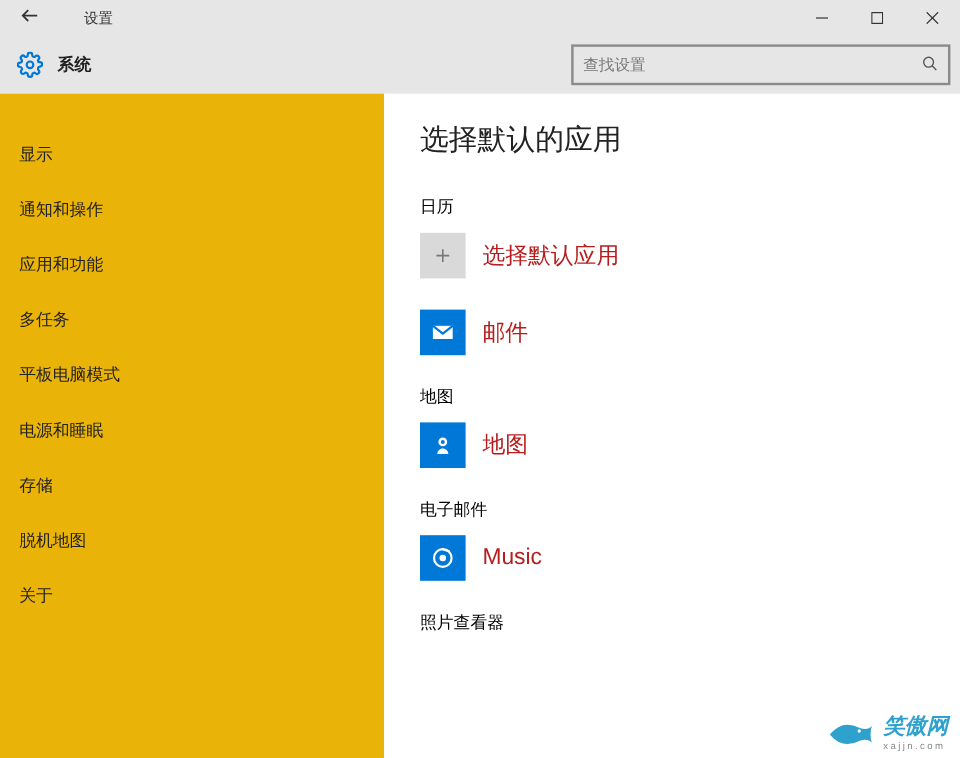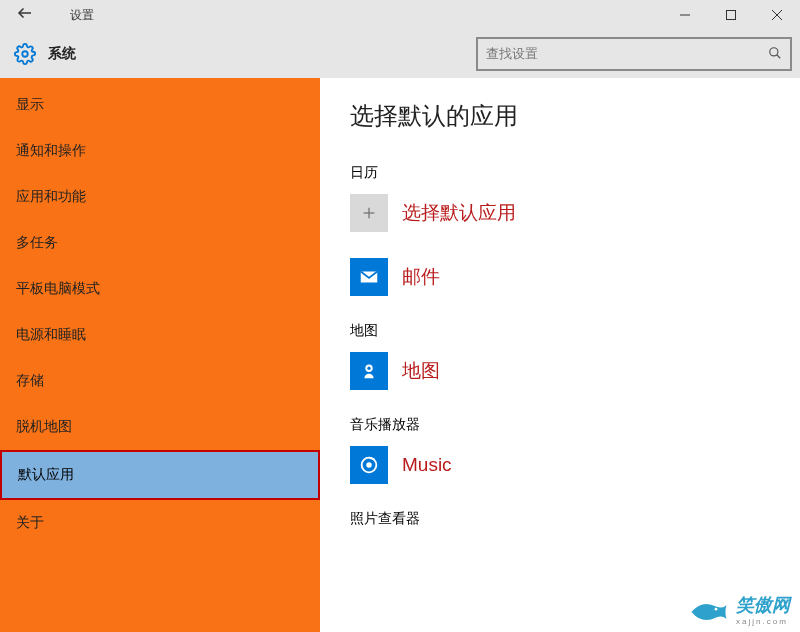--- a/index.html
+++ b/index.html
@@ -11,21 +11,21 @@
   .win-controls{display:flex;}
   .win-btn{width:46px;height:30px;display:flex;align-items:center;justify-content:center;font-size:12px;color:#333;}
   .win-btn svg{pointer-events:none;}
   .header{height:48px;background:#e6e6e6;display:flex;align-items:center;justify-content:space-between;padding:0 8px 0 14px;}
   .header-left{display:flex;align-items:center;gap:12px;}
   .gear svg{display:block;}
   .header-title{font-size:14px;font-weight:600;color:#222;}
   .search-box{width:296px;height:30px;border:2px solid #8a8a8a;display:flex;align-items:center;justify-content:space-between;padding:0 8px;color:#777;font-size:13px;background:#e6e6e6;}
   .search-icon{font-size:14px;color:#555;}
   .body{display:flex;height:554px;}
-  .sidebar{width:320px;background:#f97316;padding-top:4px;}
+  .sidebar{width:320px;background:#eab308;padding-top:28px;}
   .side-item{padding:14px 0 14px:16px;padding:14px 16px;font-size:14px;color:#222;}
   .side-item.selected{background:#7fb1de;position:relative;border:2px solid #c20000;color:#000;}
   .content{flex:1;padding:22px 0 0 30px;}
   .section-title{font-size:24px;color:#222;margin-bottom:32px;font-weight:400;}
   .cat-label{font-size:14px;color:#000000;margin:14px 0 12px;}
   .app-row{display:flex;align-items:center;gap:14px;margin-bottom:26px;}
   .app-icon{width:38px;height:38px;display:flex;align-items:center;justify-content:center;}
   .app-icon.plus{background:#d9d9d9;color:#777;}
   .app-icon.blue{background:#0078d7;color:#fff;}
   .app-label{font-size:19px;color:#b91c1c;}
@@ -92,21 +92,20 @@
   <div class="body">
     <div class="sidebar">
       <div class="side-item"><span>显示</span></div>
       <div class="side-item"><span>通知和操作</span></div>
       <div class="side-item"><span>应用和功能</span></div>
       <div class="side-item"><span>多任务</span></div>
       <div class="side-item"><span>平板电脑模式</span></div>
       <div class="side-item"><span>电源和睡眠</span></div>
       <div class="side-item"><span>存储</span></div>
       <div class="side-item"><span>脱机地图</span></div>
-      <div class="side-item selected"><span>默认应用</span></div>
       <div class="side-item"><span>关于</span></div>
     </div>
 
     <div class="content">
       <div class="section-title">选择默认的应用</div>
 
       <div class="cat-label">日历</div>
       <div class="app-row">
         <div class="app-icon plus">
             <svg width="16" height="16" viewBox="0 0 24 24" stroke="#777" stroke-width="2">
@@ -132,21 +131,21 @@
         <div class="app-icon blue">
             <svg width="22" height="22" viewBox="0 0 24 24" fill="#fff">
               <circle cx="12" cy="9" r="4"></circle>
               <path d="M7 20c0-2.76 2.24-5 5-5s5 2.24 5 5" fill="#fff"></path>
               <circle cx="12" cy="9" r="1.8" fill="#0078d7"></circle>
             </svg>
           </div>
         <span class="app-label">地图</span>
       </div>
 
-      <div class="cat-label">音乐播放器</div>
+      <div class="cat-label">电子邮件</div>
       <div class="app-row">
         <div class="app-icon blue">
             <svg width="22" height="22" viewBox="0 0 24 24" fill="none" stroke="#fff" stroke-width="2">
               <circle cx="12" cy="12" r="8"></circle>
               <circle cx="12" cy="12" r="2" fill="#fff"></circle>
               <polyline points="12 4 18 6"></polyline>
             </svg>
           </div>
         <span class="app-label">Music</span>
       </div>

